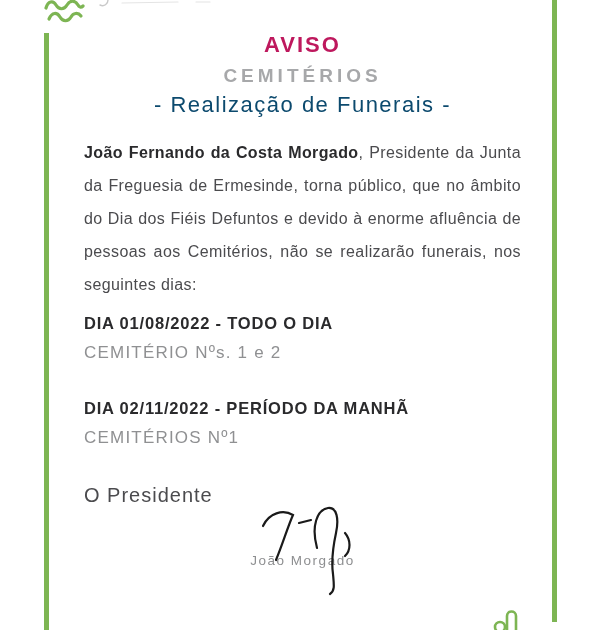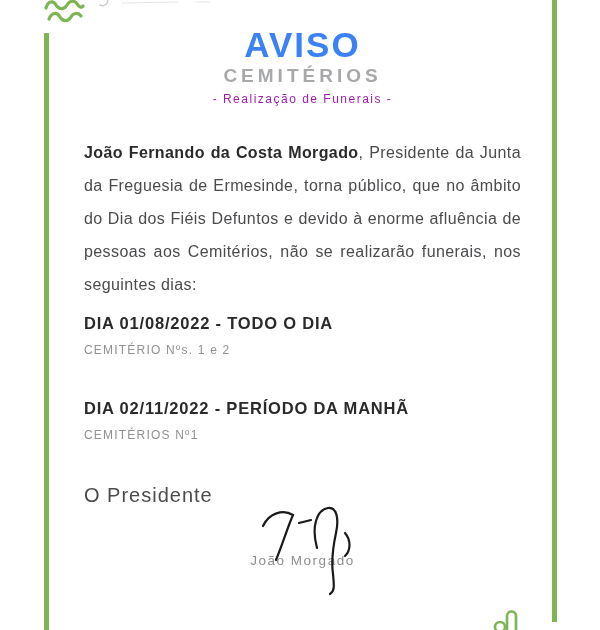--- a/index.html
+++ b/index.html
@@ -44,38 +44,38 @@
   }
 
   
   .header-block {
     position: absolute;
     left: 84px; top: 26px;
     width: 437px;
     text-align: center;
   }
   .title {
-    font-size: 35px;
+    font-size: 22px;
     font-weight: bold;
     letter-spacing: 2px;
-    color: #3b82f6;
+    color: #be185d;
     line-height: 38px;
   }
   .subtitle {
     margin-top: 1px;
     font-size: 19px;
     letter-spacing: 4px;
     color: #a7a8aa;
     font-weight: bold;
   }
   .tagline {
     margin-top: 5px;
-    font-size: 12px;
+    font-size: 22px;
     letter-spacing: 1.5px;
-    color: #a21caf;
+    color: #0c4a6e;
     text-align: center;
   }
 
   
   .paragraph {
     position: absolute;
     left: 84px; top: 136px;
     width: 437px;
     font-size: 16px;
     line-height: 33px;
@@ -97,21 +97,21 @@
     font-size: 16.5px;
     font-weight: bold;
     letter-spacing: 0.8px;
     color: #2a2a2c;
     white-space: nowrap;
   }
   .cem-line {
     position: absolute;
     left: 84px;
     width: 450px;
-    font-size: 12px;
+    font-size: 17px;
     letter-spacing: 1.2px;
     color: #8f9092;
     white-space: nowrap;
   }
   .day-1 { top: 314px; }
   .cem-1 { top: 343px; }
   .day-2 { top: 399px; }
   .cem-2 { top: 428px; }
 
   

